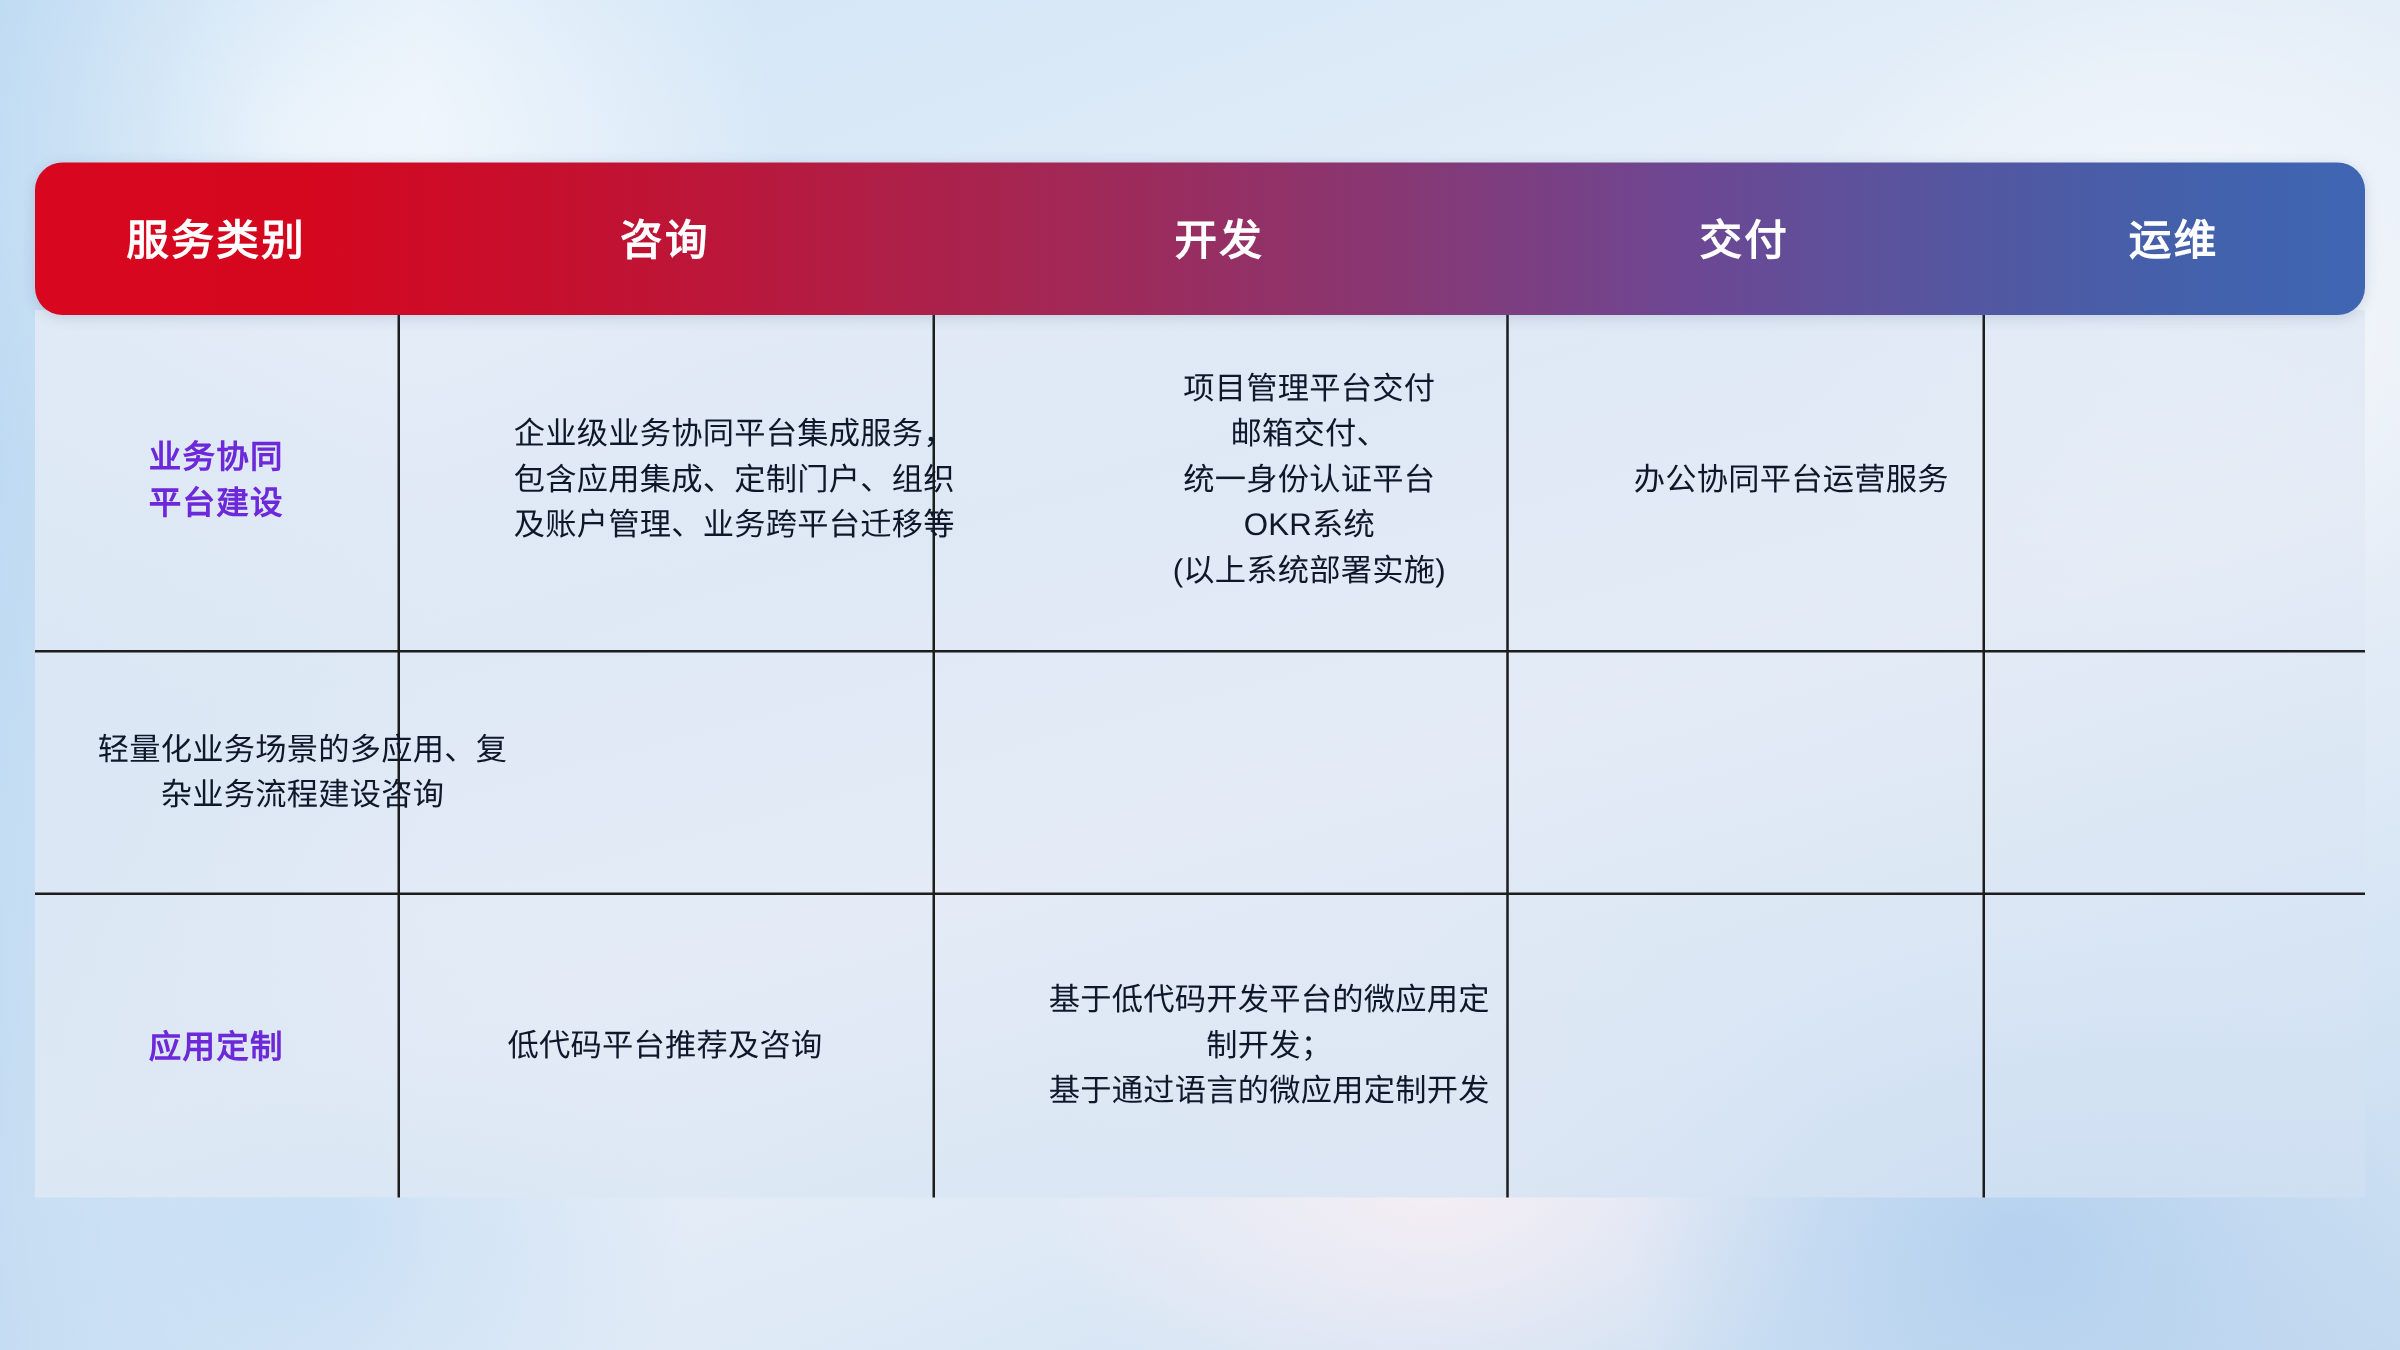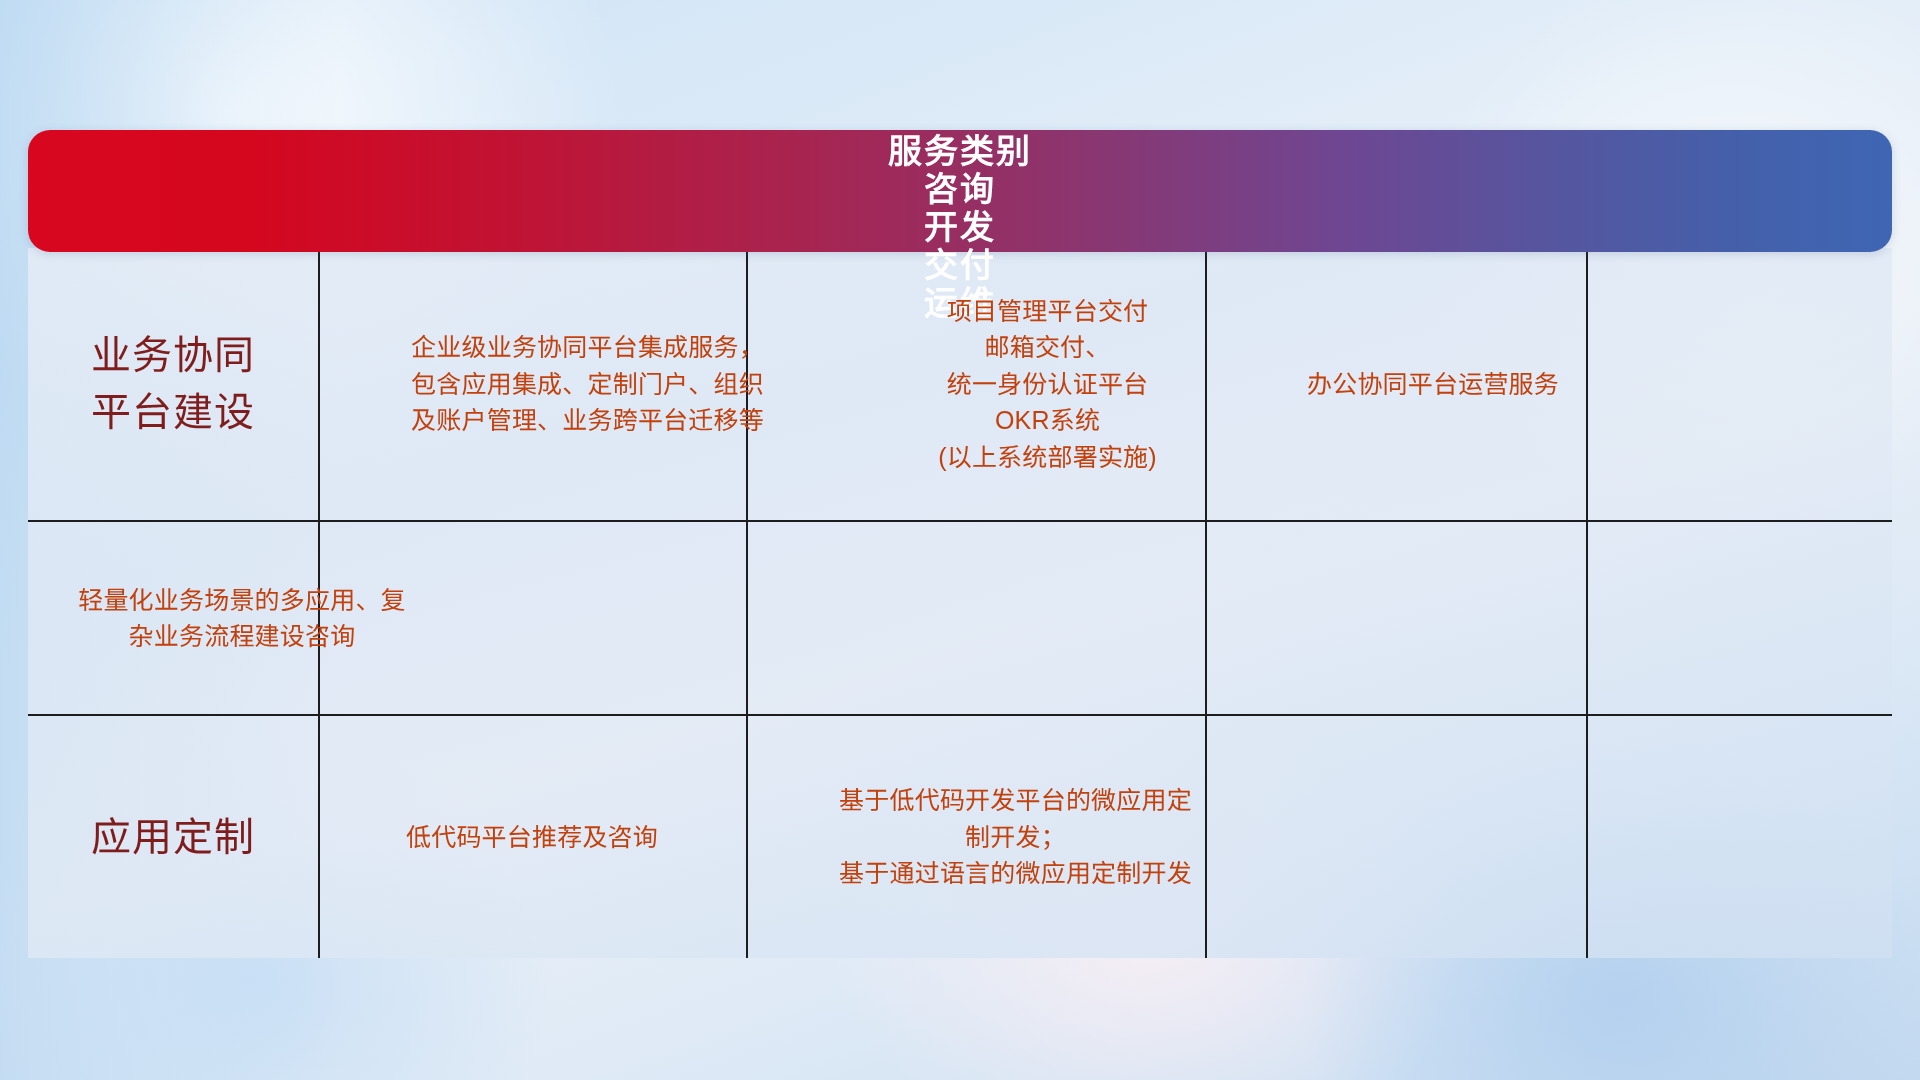--- a/index.html
+++ b/index.html
@@ -101,21 +101,20 @@
         #a62551 42%,
         #8a3670 57%,
         #6d4793 71%,
         #55569f 82%,
         #4460ab 92%,
         #3f66b3 100%);
     box-shadow: 0 2px 10px rgba(60,80,130,0.18);
     display: flex;
     align-items: center;
     z-index: 3;
-    flex-direction: column;
   }
   .head-cell {
     color: #ffffff;
     font-weight: bold;
     font-size: 34px;
     letter-spacing: 2px;
     text-align: center;
     line-height: 1;
     user-select: none;
     padding-top: 4px;
@@ -158,29 +157,29 @@
     text-align: center;
     padding: 6px 16px;
   }
   .c1 { width: 290px; }
   .c2 { width: 428px; }
   .c3 { width: 539px; text-align: center; }
   .c4 { width: 381px; }
   .c5 { width: 306px; margin-left: 42px; }
 
   .rowlabel {
-    color: #7f1d1d;
-    font-weight: normal;
-    font-size: 40px;
+    color: #6d28d9;
+    font-weight: bold;
+    font-size: 26px;
     line-height: 1.42;
     white-space: pre-line;
     letter-spacing: 1px;
   }
   .celltext {
-    color: #c2410c;
+    color: #0f172a;
     font-size: 25px;
     line-height: 1.46;
     white-space: pre-line;
     letter-spacing: 0.2px;
   }
 </style>
 </head>
 <body>
 
 <div id="bg-base"></div>

